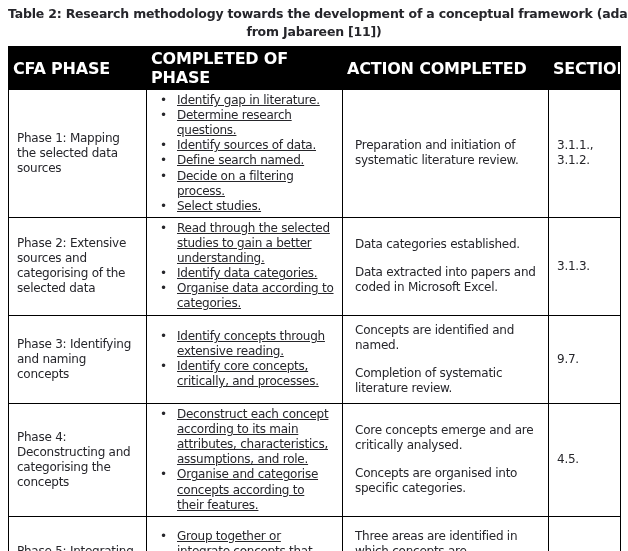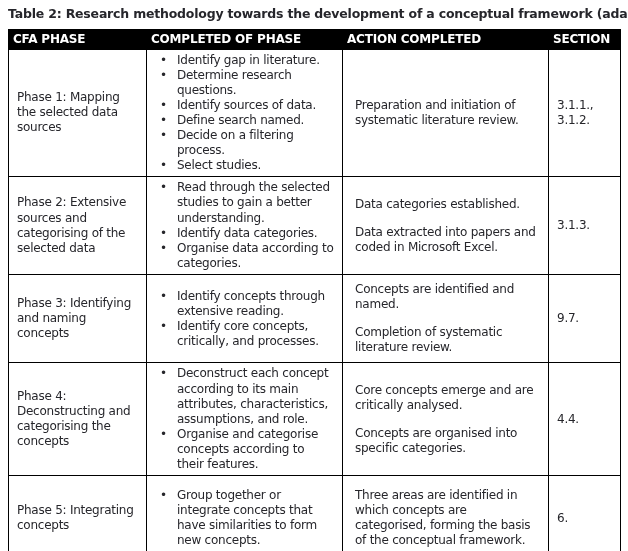--- a/index.html
+++ b/index.html
@@ -26,56 +26,57 @@
     width: 612px;
   }
   table.cfa th, table.cfa td {
     border: 1px solid #000;
     box-sizing: border-box;
     overflow: hidden;
   }
   table.cfa th {
     background: #000000;
     color: #ffffff;
-    font-size: 12px;
+    font-size: 16px;
     font-weight: bold;
     text-align: left;
     padding: 2px 4px;
     letter-spacing: -0.2px;
     height: 20px;
     margin-left: 11px;
   }
   table.cfa td {
     font-size: 12px;
     line-height: 1.26;
     vertical-align: middle;
     padding: 3px 8px;
     letter-spacing: -0.25px;
   }
   td.phase-cell { padding: 3px 5px; }
-  td.objectives-cell { padding: 3px 6px 3px 6px; }
+  td.objectives-cell { padding: 3px 6px 3px 6px; text-decoration: underline; }
   ul.bullets { margin: 0; padding: 0; list-style: none; }
   ul.bullets li { position: relative; padding-left: 22px; }
   ul.bullets li::before { content: "\2022"; position: absolute; left: 5px; }
   td.action-cell p { margin: 4px; }
   td.action-cell p + p { margin-top: 13px; }
   td.section-cell { padding: 3px 5px; }
   tr.row-1 { height: 120px; }
   tr.row-2 { height: 86px; }
   tr.row-3 { height: 87px; }
   tr.row-4 { height: 103px; }
   tr.row-5 { height: 85px; }
 </style>
 </head>
 <body>
 
 <div class="page">
 
   <div class="doc-title">
     <span class="line">Table 2: Research methodology towards the development of a conceptual framework (adapted</span>
+    <span class="line">from Jabareen [11])</span>
   </div>
 
   <table class="cfa">
     <colgroup>
       <col style="width:138px">
       <col style="width:196px">
       <col style="width:206px">
       <col style="width:72px">
     </colgroup>
     <thead>
@@ -150,21 +151,21 @@
           <ul class="bullets">
             <li>Deconstruct each concept according to its main attributes, characteristics, assumptions, and role.</li>
             <li>Organise and categorise concepts according to their features.</li>
           </ul>
         </td>
         <td class="action-cell">
           <p>Core concepts emerge and are critically analysed.</p>
           <p>Concepts are organised into specific categories.</p>
         </td>
         <td class="section-cell">
-          <div>4.4.</div>
+          <div>4.5.</div>
         </td>
       </tr>
 
       <tr class="row-5">
         <td class="phase-cell">Phase 5: Integrating concepts</td>
         <td class="objectives-cell">
           <ul class="bullets">
             <li>Group together or integrate concepts that have similarities to form new concepts.</li>
           </ul>
         </td>

